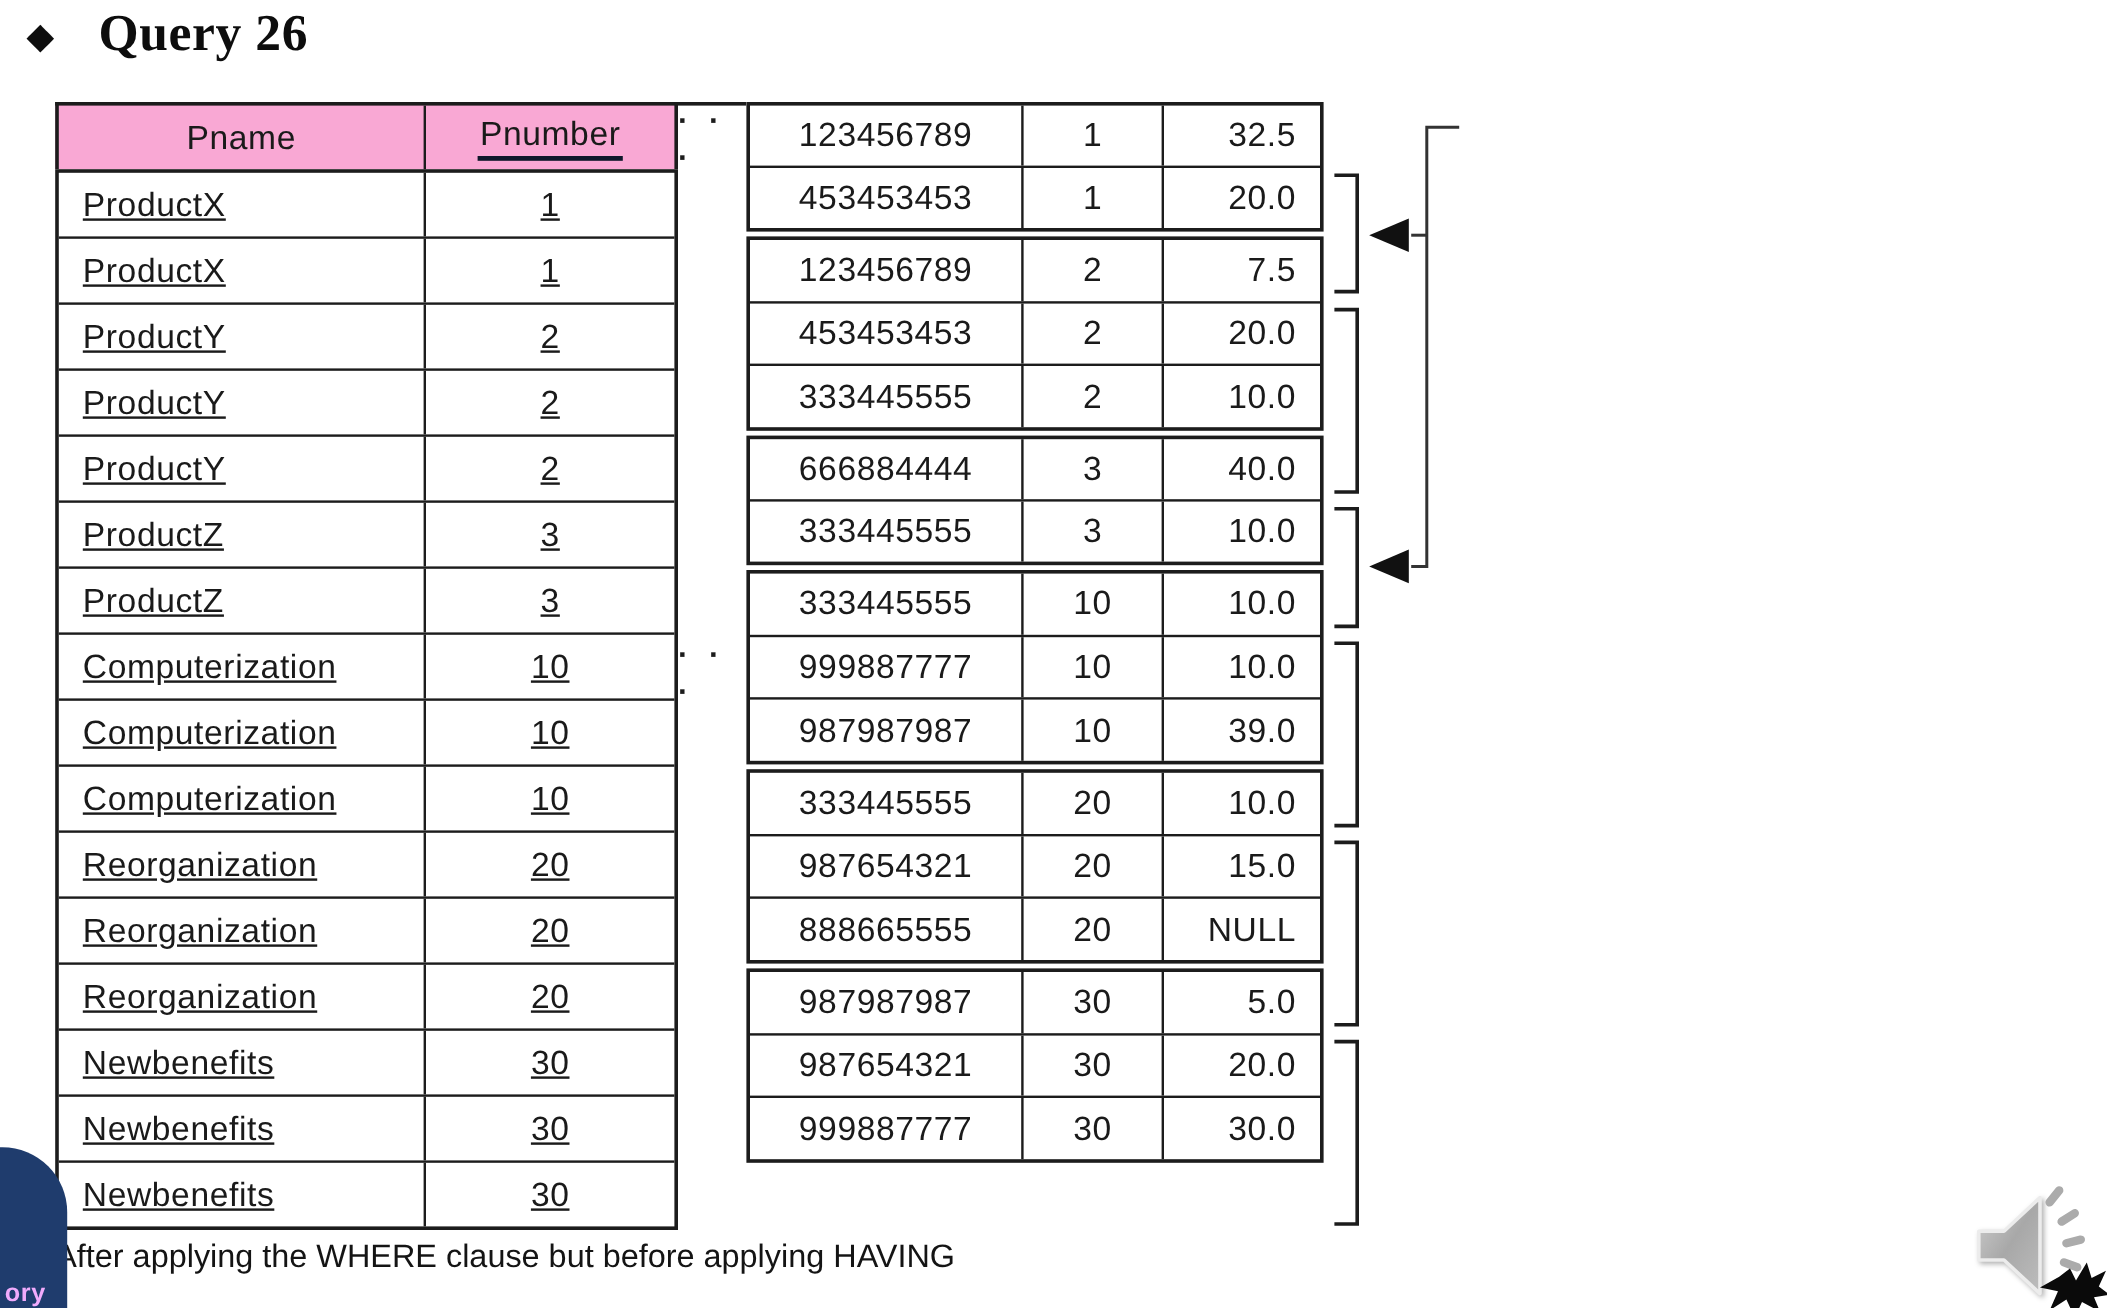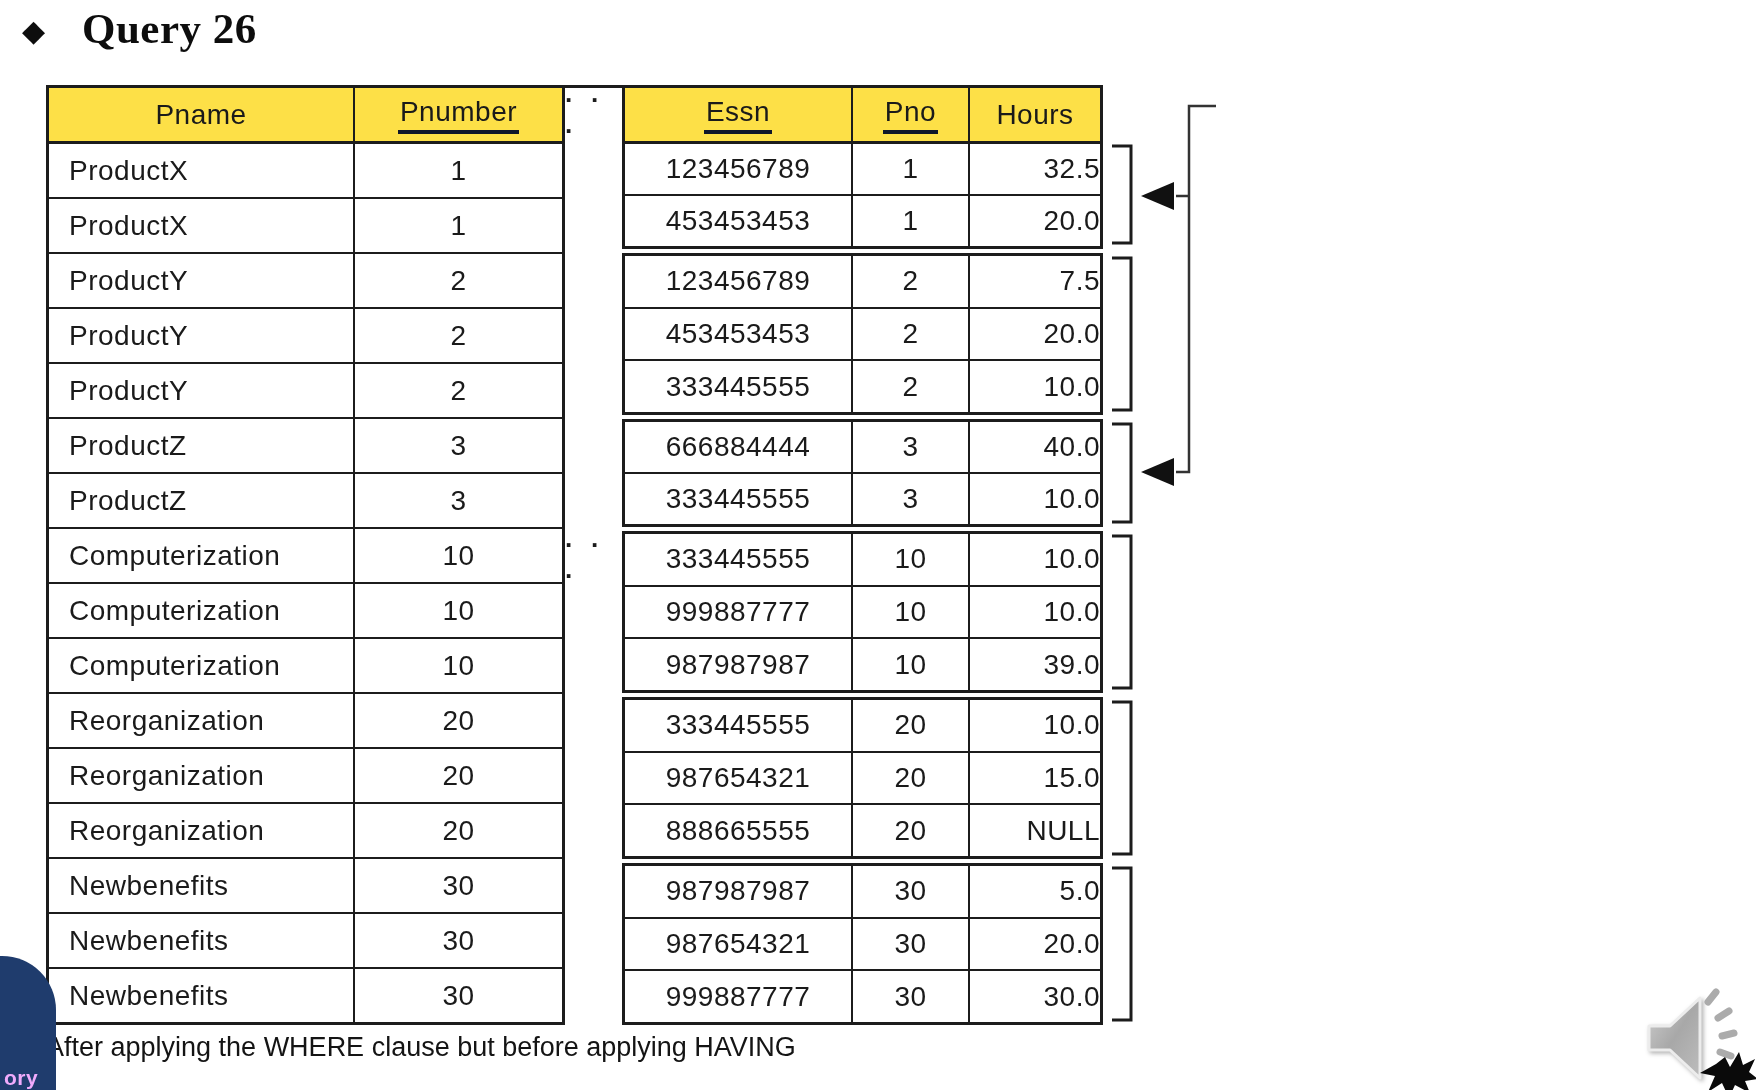--- a/index.html
+++ b/index.html
@@ -10,37 +10,37 @@
   .bullet{position:absolute;left:22px;top:16px;font-size:30px;color:#0d0d0d;line-height:1;}
   .title{position:absolute;left:82px;top:4px;font-size:43px;font-weight:bold;color:#0d0d0d;letter-spacing:0.5px;font-family:Liberation Serif, serif;}
 
   
   .tablewrap{position:absolute;left:46px;top:85px;width:1057px;height:940px;}
   .subL{position:absolute;left:0;top:0;width:519px;}
   .gapcol{position:absolute;left:519px;top:0;width:57px;height:940px;border-top:3px solid #1c1c1c;background:#fff;}
   .subR{position:absolute;left:576px;top:0;width:481px;}
 
   .hbox{box-sizing:border-box;border:3px solid #1c1c1c;border-bottom:none;height:56px;
-        background:#fde047;display:flex;}
-  .lbody{box-sizing:border-box;border:3px solid #1c1c1c;height:884px;display:flex;flex-direction:column;background:#fff;}
+        background:#f9a8d4;display:flex;}
+  .lbody{box-sizing:border-box;border:3px solid #1c1c1c;height:884px;display:flex;flex-direction:column;background:#fff;text-decoration:underline;}
   .lrow{flex:1;display:flex;}
   .lrow + .lrow{border-top:2px solid #1c1c1c;}
 
   .rgroup{box-sizing:border-box;border:3px solid #1c1c1c;display:flex;flex-direction:column;background:#fff;}
   .rgroup + .rgroup{margin-top:4px;}
   .rrow{flex:1;display:flex;}
   .rrow + .rrow{border-top:2px solid #1c1c1c;}
 
   .cell{display:flex;align-items:center;justify-content:center;font-size:28px;letter-spacing:0.5px;
         box-sizing:border-box;overflow:hidden;white-space:nowrap;}
   .c-pname{width:304px;justify-content:flex-start;padding-left:20px;}
   .c-pnum{flex:1;border-left:2px solid #1c1c1c;}
   .c-essn{width:226px;}
   .c-pno{width:117px;border-left:2px solid #1c1c1c;}
-  .c-hours{flex:1;border-left:2px solid #1c1c1c;justify-content:flex-end;}
+  .c-hours{flex:1;border-left:2px solid #1c1c1c;justify-content:flex-end;padding-right:20px;}
   .hcell{font-size:28px;}
   .hu{border-bottom:4px solid #0f172a;padding:0 2px 2px 2px;}
 
   .dots{position:absolute;left:0;width:100%;display:flex;align-items:center;justify-content:center;
         font-size:26px;font-weight:bold;letter-spacing:5px;color:#1c1c1c;}
   .dots-h{top:0;height:56px;}
   .dots-m{top:446px;height:54px;}
 
   
   .annot{position:absolute;left:1224px;top:76px;font-size:26px;line-height:38px;color:#262626;}
@@ -143,31 +143,20 @@
           </div>
         </div>
     </div>
 
     <div class="gapcol">
       <div class="dots dots-h">· · ·</div>
       <div class="dots dots-m">· · ·</div>
     </div>
 
     <div class="subR">
-      <div class="hbox">
-        <div class="cell c-essn hcell">
-          <span class="hu">Essn</span>
-        </div>
-        <div class="cell c-pno hcell">
-          <span class="hu">Pno</span>
-        </div>
-        <div class="cell c-hours hcell" style="justify-content:center;padding-right:0;">
-          <span>Hours</span>
-        </div>
-      </div>
       <div>
           <div class="rgroup" style="height: 108px;">
             <div class="rrow">
               <div class="cell c-essn">123456789</div>
               <div class="cell c-pno">1</div>
               <div class="cell c-hours">32.5</div>
             </div>
             <div class="rrow">
               <div class="cell c-essn">453453453</div>
               <div class="cell c-pno">1</div>

